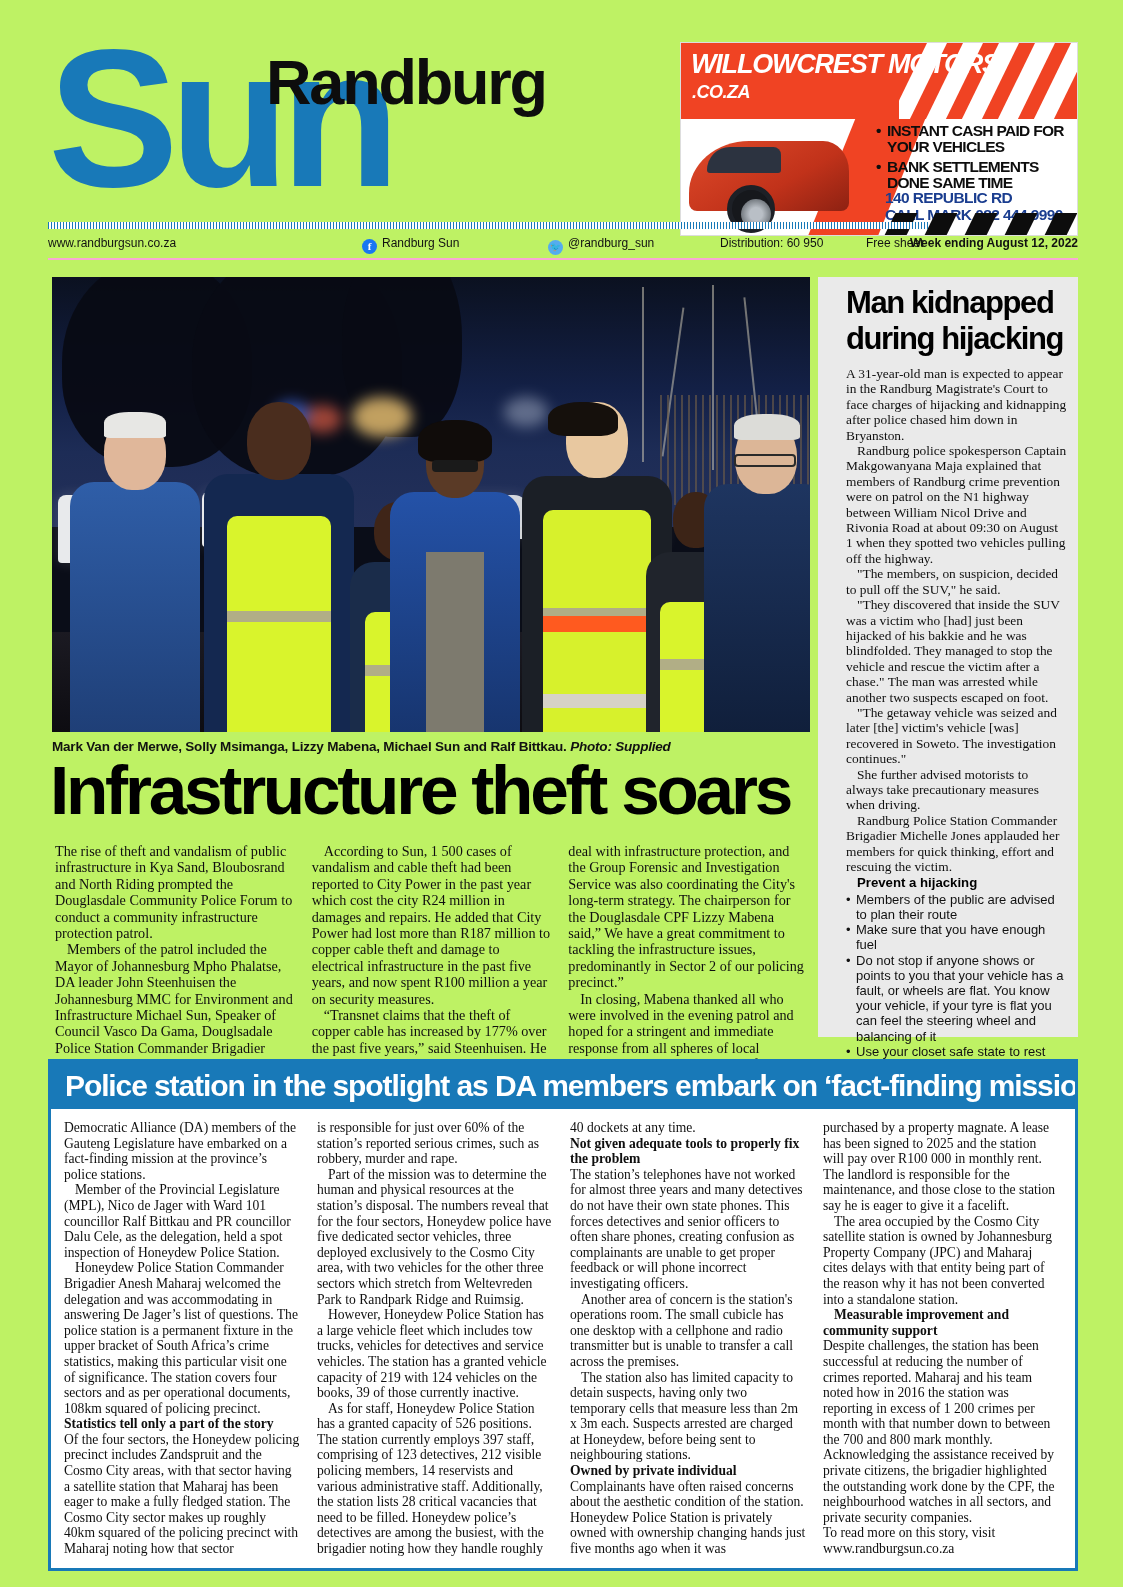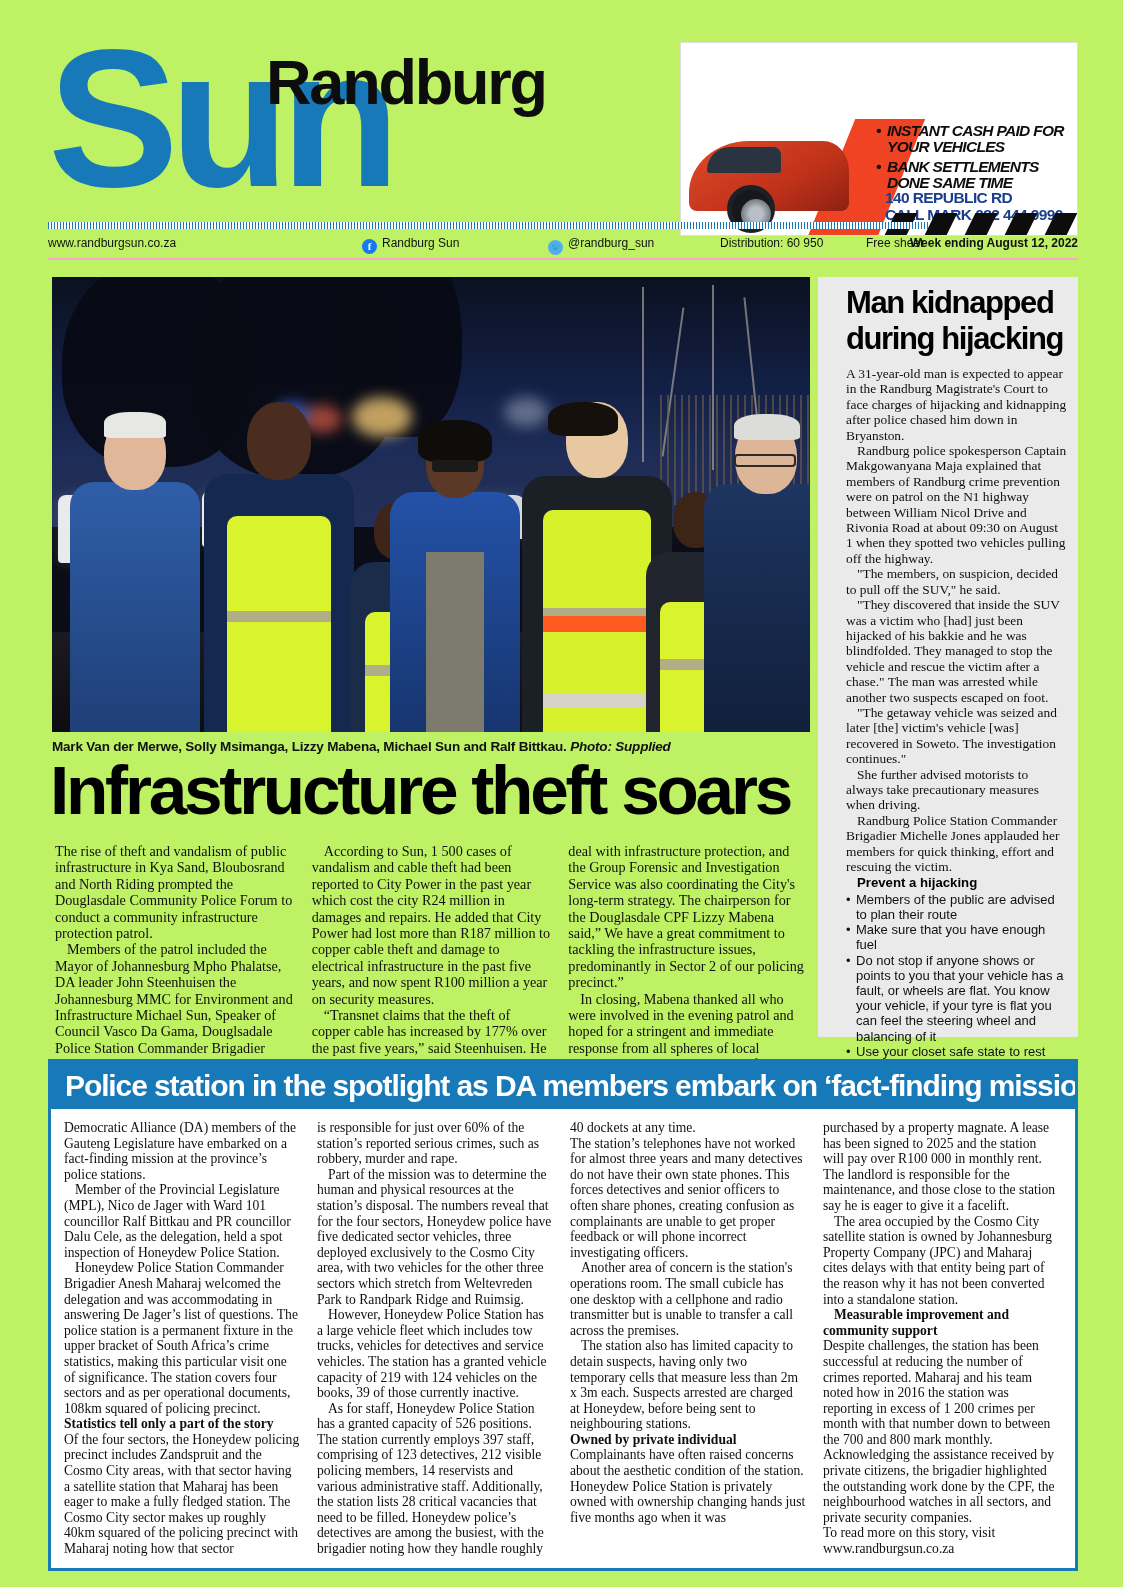--- a/index.html
+++ b/index.html
@@ -135,21 +135,20 @@
     list-style: none;
     font-family: "Liberation Sans", sans-serif;
     font-weight: bold;
     font-size: 15.5px;
     line-height: 15.5px;
     color: #0d0d0d;
     letter-spacing: -0.7px;
     margin-bottom: 5px;
     position: relative;
     padding-left: 10px;
-    font-style: italic;
   }
   .ad-bullets li:before {
     content: "•";
     position: absolute; left: -1px; top: 0;
   }
   .ad-addr {
     position: absolute; left: 196px; top: 146px;
     font-family: "Liberation Sans", sans-serif;
     font-weight: bold;
     font-size: 15.5px;
@@ -411,20 +410,31 @@
 
 <div class="page">
 
   <div class="masthead">
     <div class="logo-wrap">
       <div class="logo-sun">Sun</div>
       <div class="logo-randburg">Randburg</div>
     </div>
 
     <div class="ad">
+      <div class="ad-redband">
+        <div class="ad-stripes">
+          <i style="right:8px"></i>
+            <i style="right:44px"></i>
+            <i style="right:80px"></i>
+            <i style="right:116px"></i>
+            <i style="right:152px"></i>
+        </div>
+        <div class="ad-title">WILLOWCREST MOTORS</div>
+        <div class="ad-sub">.CO.ZA</div>
+      </div>
       <div class="ad-wedge"></div>
       <div class="ad-car">
         <div class="car-body"></div>
         <div class="car-win"></div>
         <div class="car-wheel">
             <div class="car-rim"></div>
           </div>
       </div>
       <ul class="ad-bullets">
         <li>INSTANT CASH PAID FOR YOUR VEHICLES</li>
@@ -576,20 +586,21 @@
         <p class="noind">Of the four sectors, the Honeydew policing precinct includes Zandspruit and the Cosmo City areas, with that sector having a satellite station that Maharaj has been eager to make a fully fledged station. The Cosmo City sector makes up roughly 40km squared of the policing precinct with Maharaj noting how that sector</p>
       </div>
       <div class="col">
         <p class="noind">is responsible for just over 60% of the station’s reported serious crimes, such as robbery, murder and rape.</p>
         <p>Part of the mission was to determine the human and physical resources at the station’s disposal. The numbers reveal that for the four sectors, Honeydew police have five dedicated sector vehicles, three deployed exclusively to the Cosmo City area, with two vehicles for the other three sectors which stretch from Weltevreden Park to Randpark Ridge and Ruimsig.</p>
         <p>However, Honeydew Police Station has a large vehicle fleet which includes tow trucks, vehicles for detectives and service vehicles. The station has a granted vehicle capacity of 219 with 124 vehicles on the books, 39 of those currently inactive.</p>
         <p>As for staff, Honeydew Police Station has a granted capacity of 526 positions. The station currently employs 397 staff, comprising of 123 detectives, 212 visible policing members, 14 reservists and various administrative staff. Additionally, the station lists 28 critical vacancies that need to be filled. Honeydew police’s detectives are among the busiest, with the brigadier noting how they handle roughly</p>
       </div>
       <div class="col">
         <p class="noind">40 dockets at any time.</p>
+        <p class="sub">Not given adequate tools to properly fix the problem</p>
         <p class="noind">The station’s telephones have not worked for almost three years and many detectives do not have their own state phones. This forces detectives and senior officers to often share phones, creating confusion as complainants are unable to get proper feedback or will phone incorrect investigating officers.</p>
         <p>Another area of concern is the station's operations room. The small cubicle has one desktop with a cellphone and radio transmitter but is unable to transfer a call across the premises.</p>
         <p>The station also has limited capacity to detain suspects, having only two temporary cells that measure less than 2m x 3m each. Suspects arrested are charged at Honeydew, before being sent to neighbouring stations.</p>
         <p class="sub">Owned by private individual</p>
         <p class="noind">Complainants have often raised concerns about the aesthetic condition of the station. Honeydew Police Station is privately owned with ownership changing hands just five months ago when it was</p>
       </div>
       <div class="col">
         <p class="noind">purchased by a property magnate. A lease has been signed to 2025 and the station will pay over R100 000 in monthly rent. The landlord is responsible for the maintenance, and those close to the station say he is eager to give it a facelift.</p>
         <p>The area occupied by the Cosmo City satellite station is owned by Johannesburg Property Company (JPC) and Maharaj cites delays with that entity being part of the reason why it has not been converted into a standalone station.</p>
         <p class="sub ind">Measurable improvement and community support</p>

